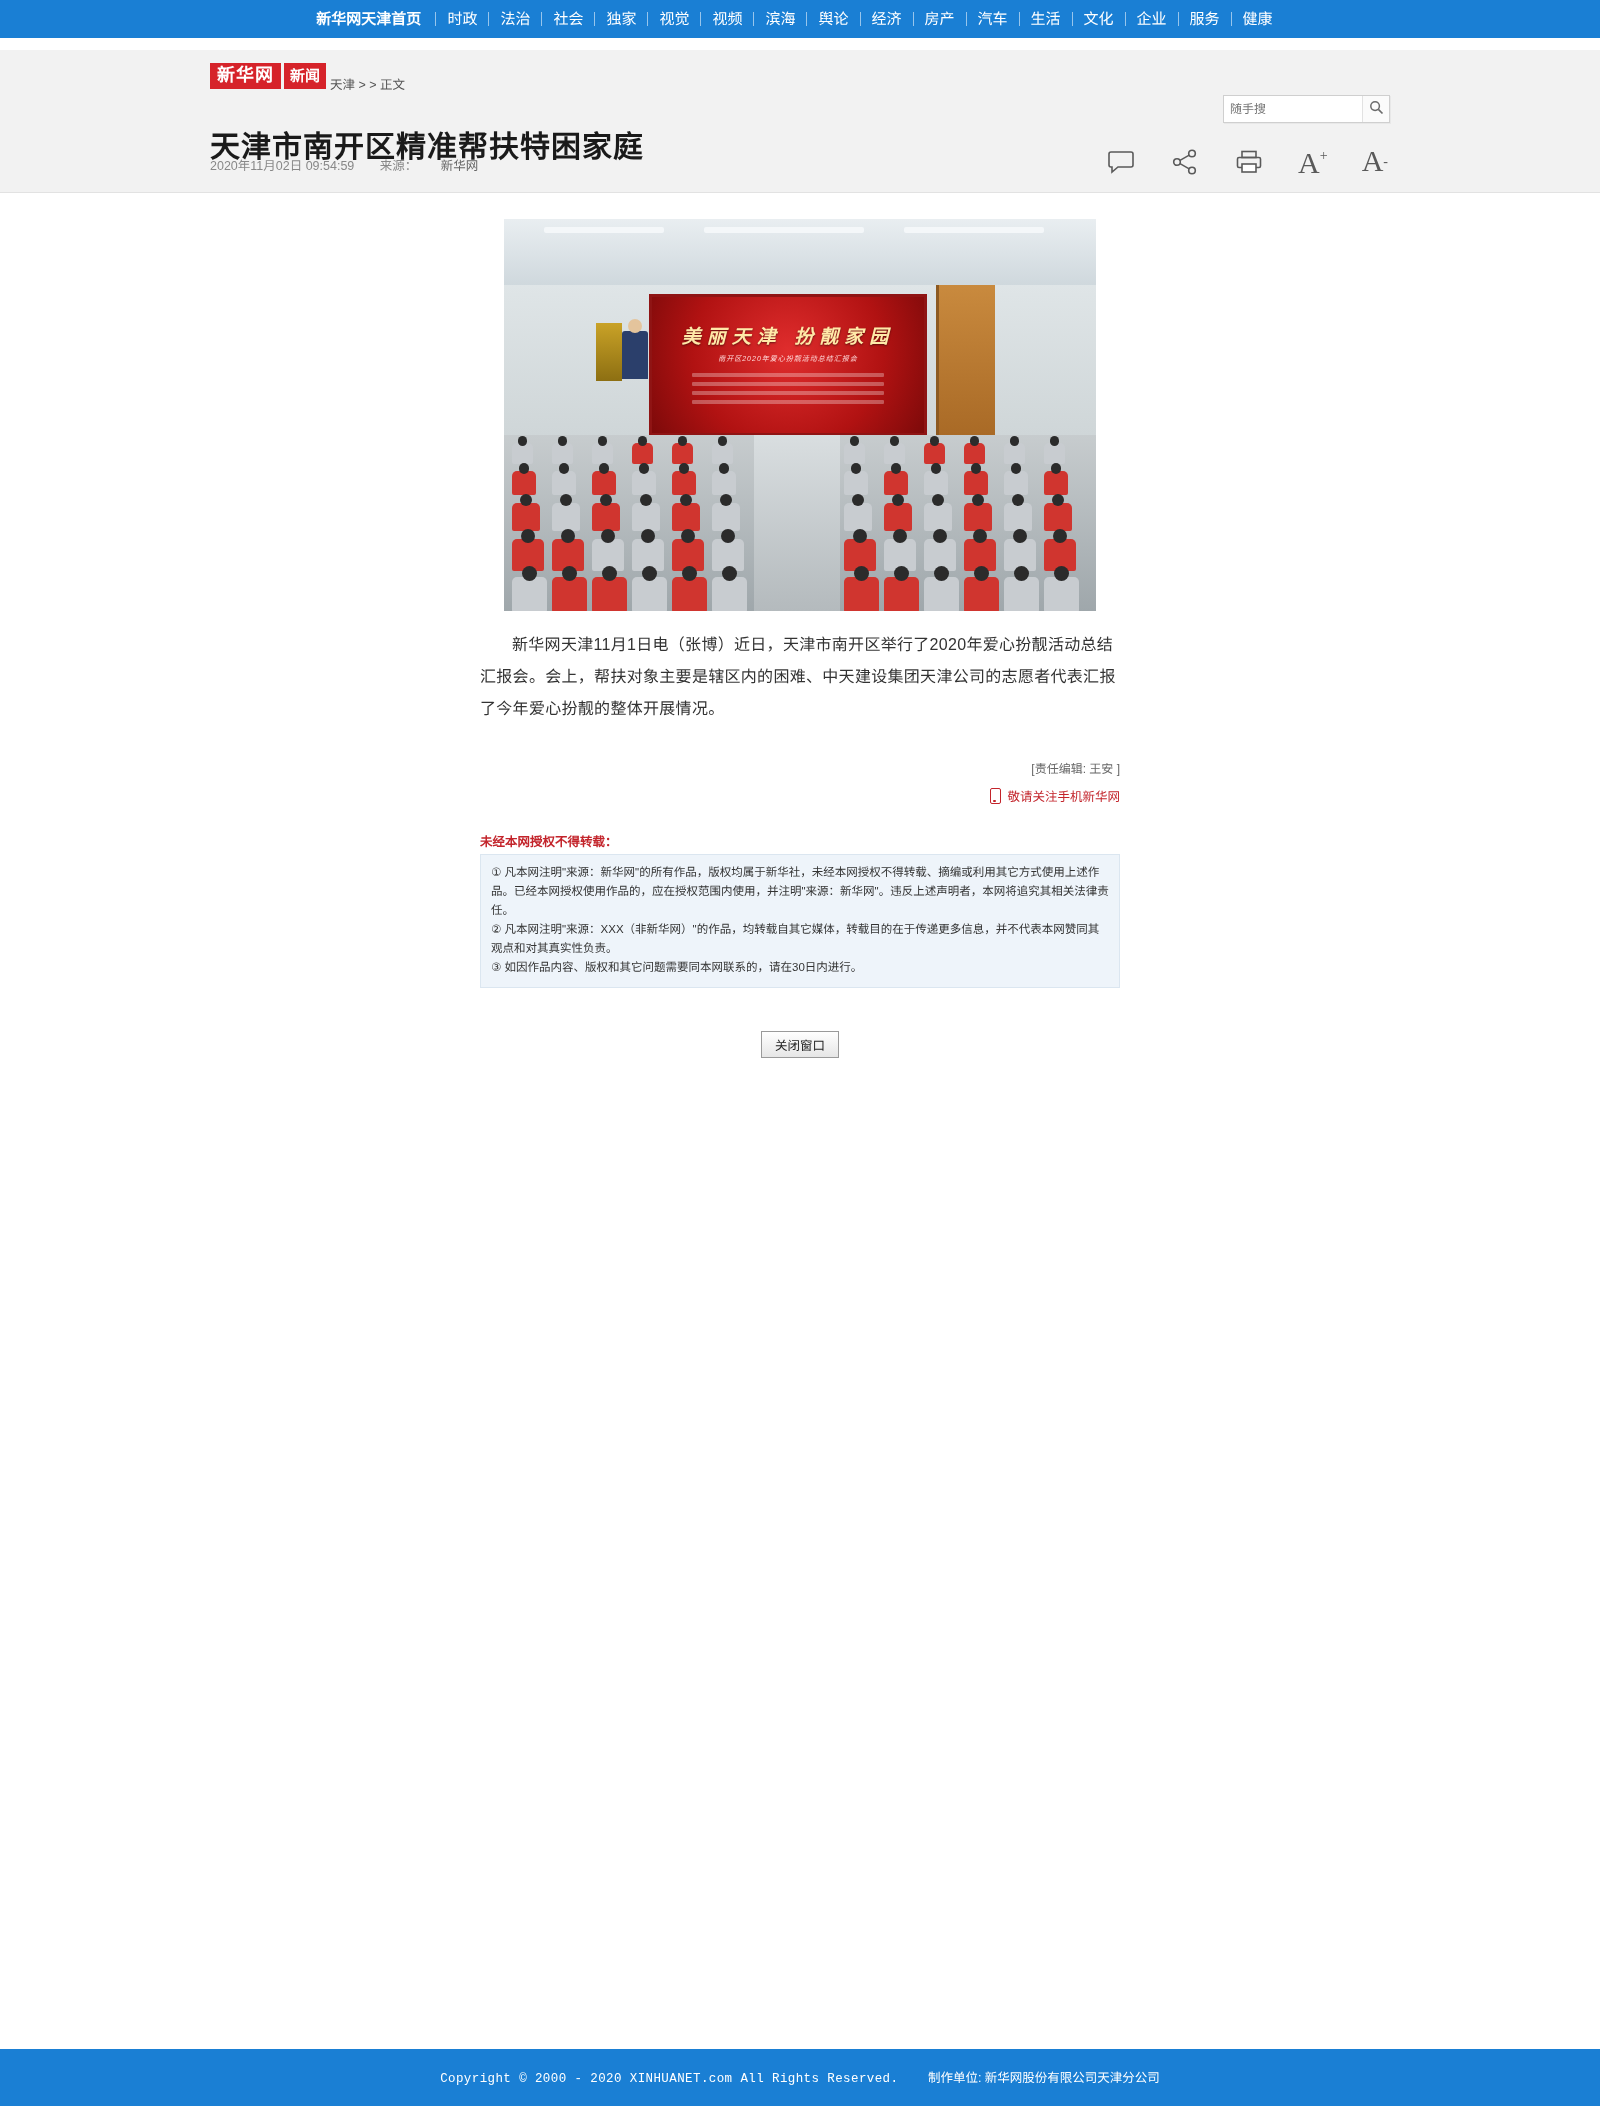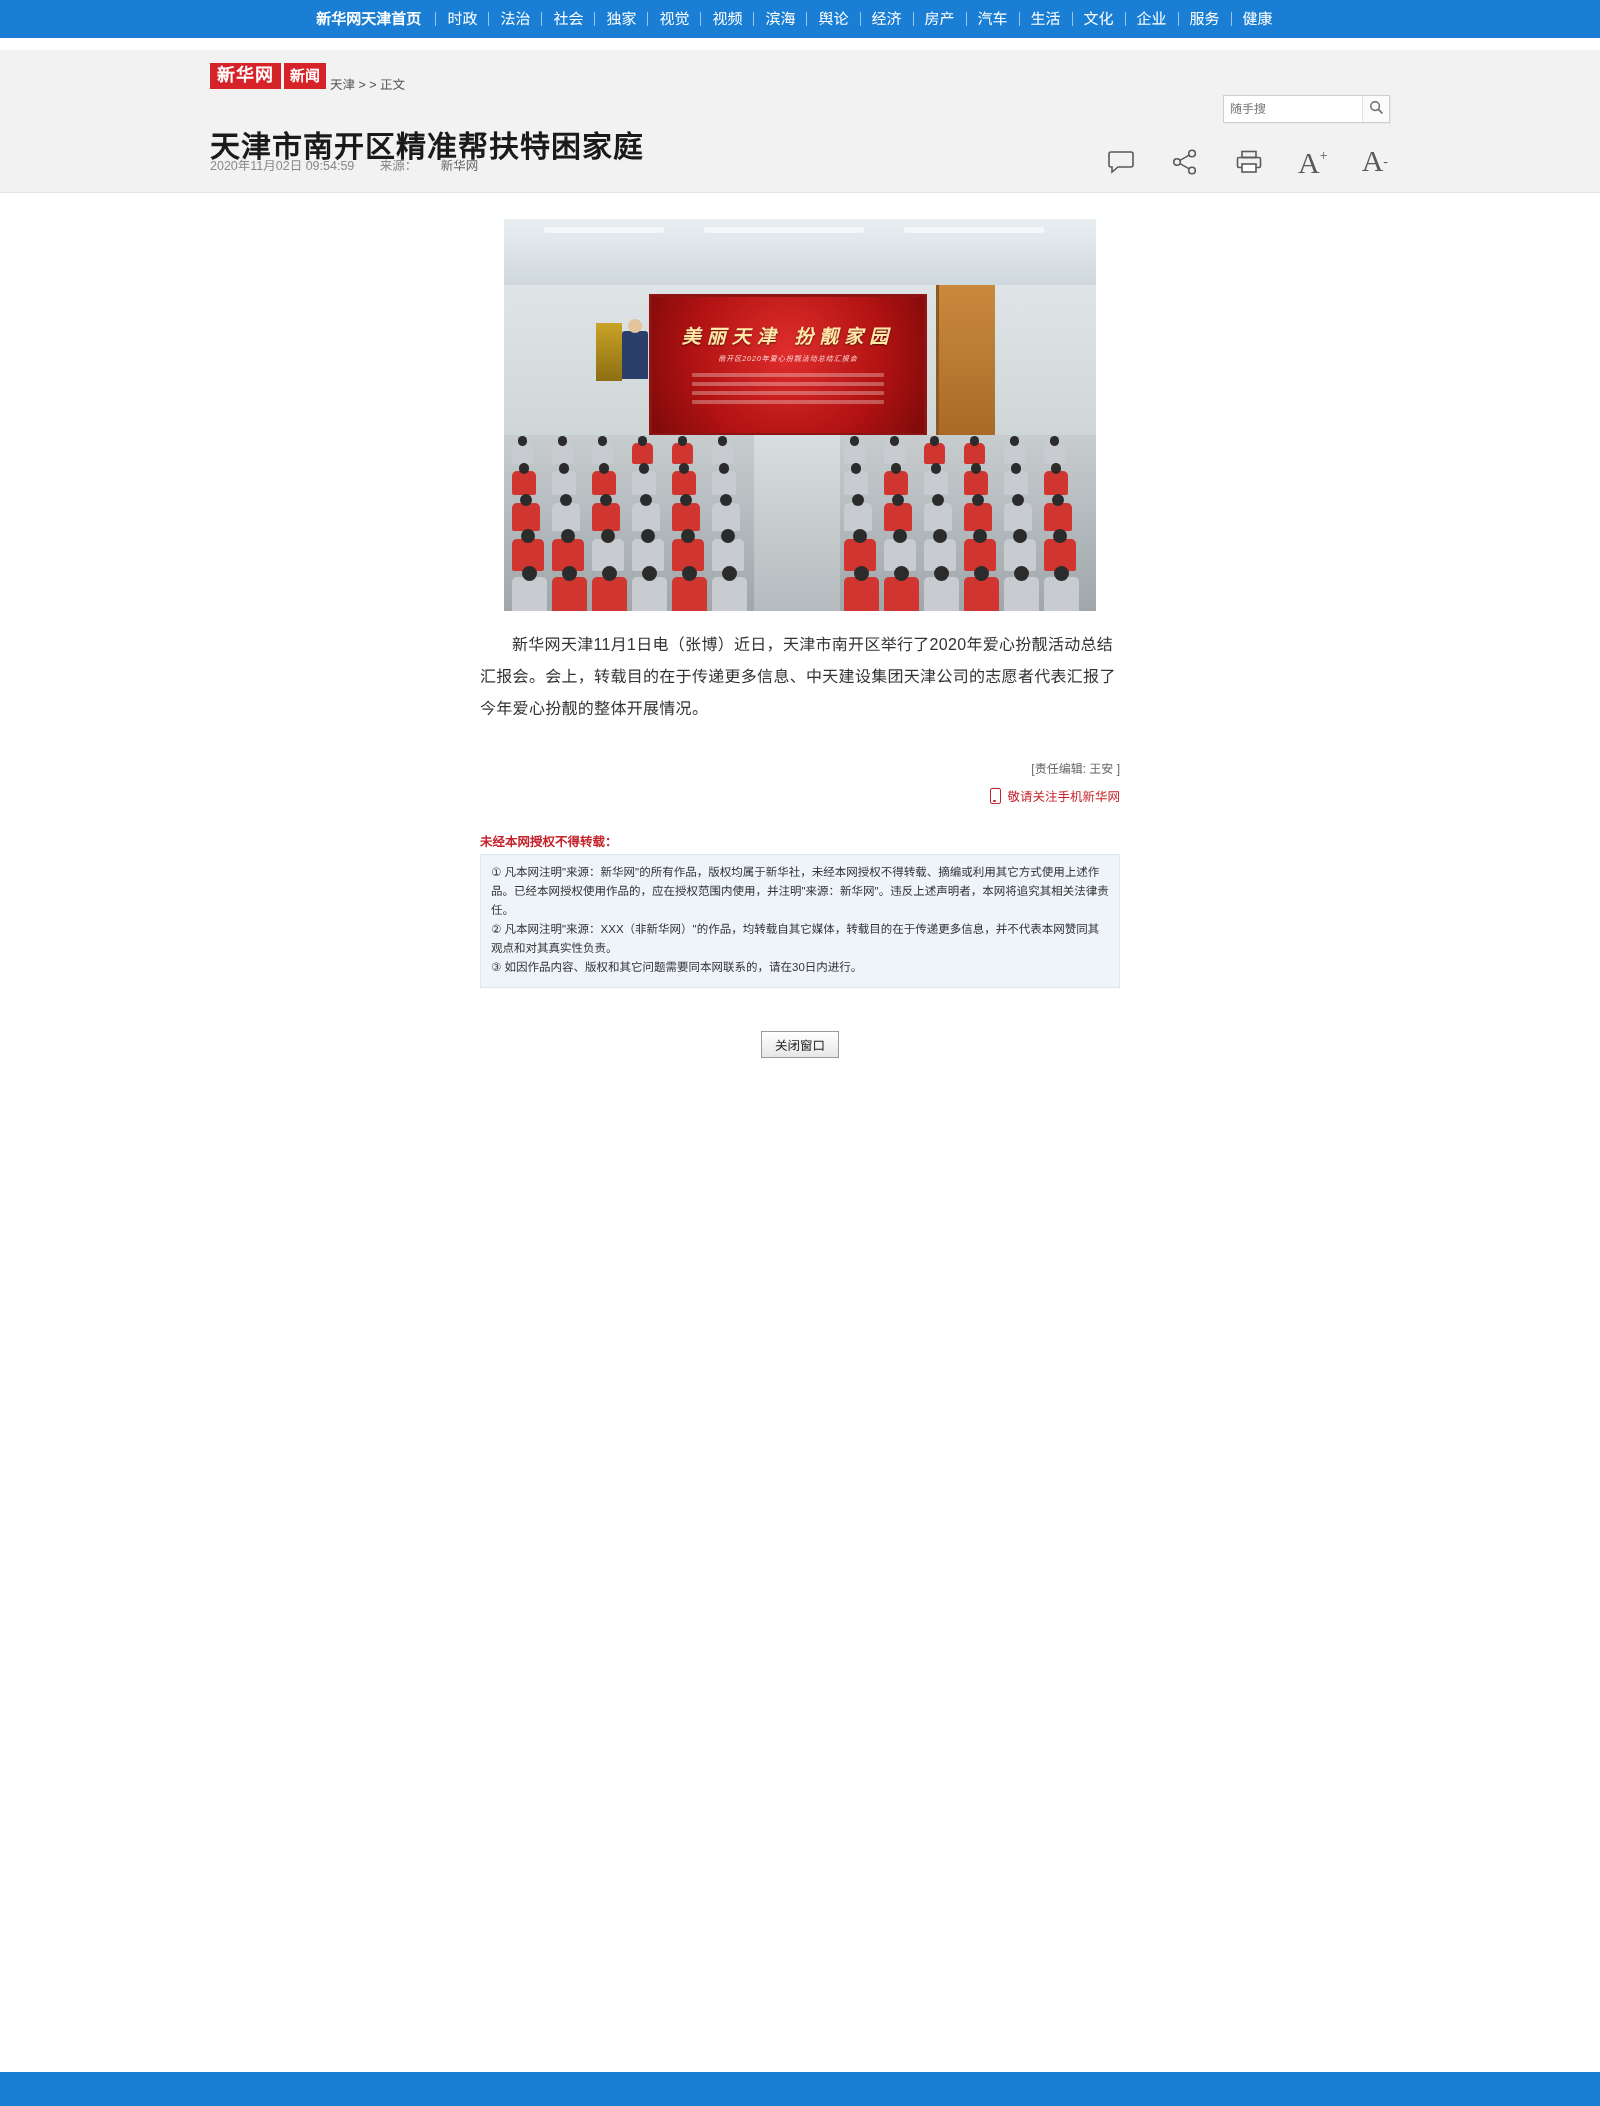--- a/index.html
+++ b/index.html
@@ -606,21 +606,21 @@
           <div class="head" style="left: 469.912px; top: 130.672px; width: 15.576px; height: 15.576px;"></div>
           <div class="seat" style="left: 500px; top: 142px; width: 35.4px; height: 35.4px; background: rgb(200, 204, 208);"></div>
           <div class="head" style="left: 509.912px; top: 130.672px; width: 15.576px; height: 15.576px;"></div>
           <div class="seat" style="left: 540px; top: 142px; width: 35.4px; height: 35.4px; background: rgb(200, 204, 208);"></div>
           <div class="head" style="left: 549.912px; top: 130.672px; width: 15.576px; height: 15.576px;"></div>
         </div>
     </div>
   </div>
 
   <div id="paragraphs">
-      <p class="para first-para">新华网天津11月1日电（张博）近日，天津市南开区举行了2020年爱心扮靓活动总结汇报会。会上，转载目的在于传递更多信息、中天建设集团天津公司的志愿者代表汇报了今年爱心扮靓的整体开展情况。</p>
+      <p class="para first-para">新华网天津11月1日电（张博）近日，天津市南开区举行了2020年爱心扮靓活动总结汇报会。会上，帮扶对象主要是辖区内的困难、中天建设集团天津公司的志愿者代表汇报了今年爱心扮靓的整体开展情况。</p>
     </div>
 
   <div class="editor-line">[责任编辑: 王安 ]</div>
 
   <div class="mobile-line">
     <span class="phone-ico"></span>
     <span>敬请关注手机新华网</span>
   </div>
 
   <div class="disclaimer-title">未经本网授权不得转载：</div>
@@ -629,13 +629,17 @@
       <p>② 凡本网注明"来源：XXX（非新华网）"的作品，均转载自其它媒体，转载目的在于传递更多信息，并不代表本网赞同其观点和对其真实性负责。</p>
       <p>③ 如因作品内容、版权和其它问题需要同本网联系的，请在30日内进行。</p>
     </div>
 
   <div class="close-wrap">
     <button class="close-btn">关闭窗口</button>
   </div>
 </div>
 
 <div class="footer">
+  <div>
+    <span class="mono">Copyright © 2000 - 2020 XINHUANET.com  All Rights Reserved.</span>
+    <span class="maker">制作单位: 新华网股份有限公司天津分公司</span>
+  </div>
 </div>
 
 </body></html>

